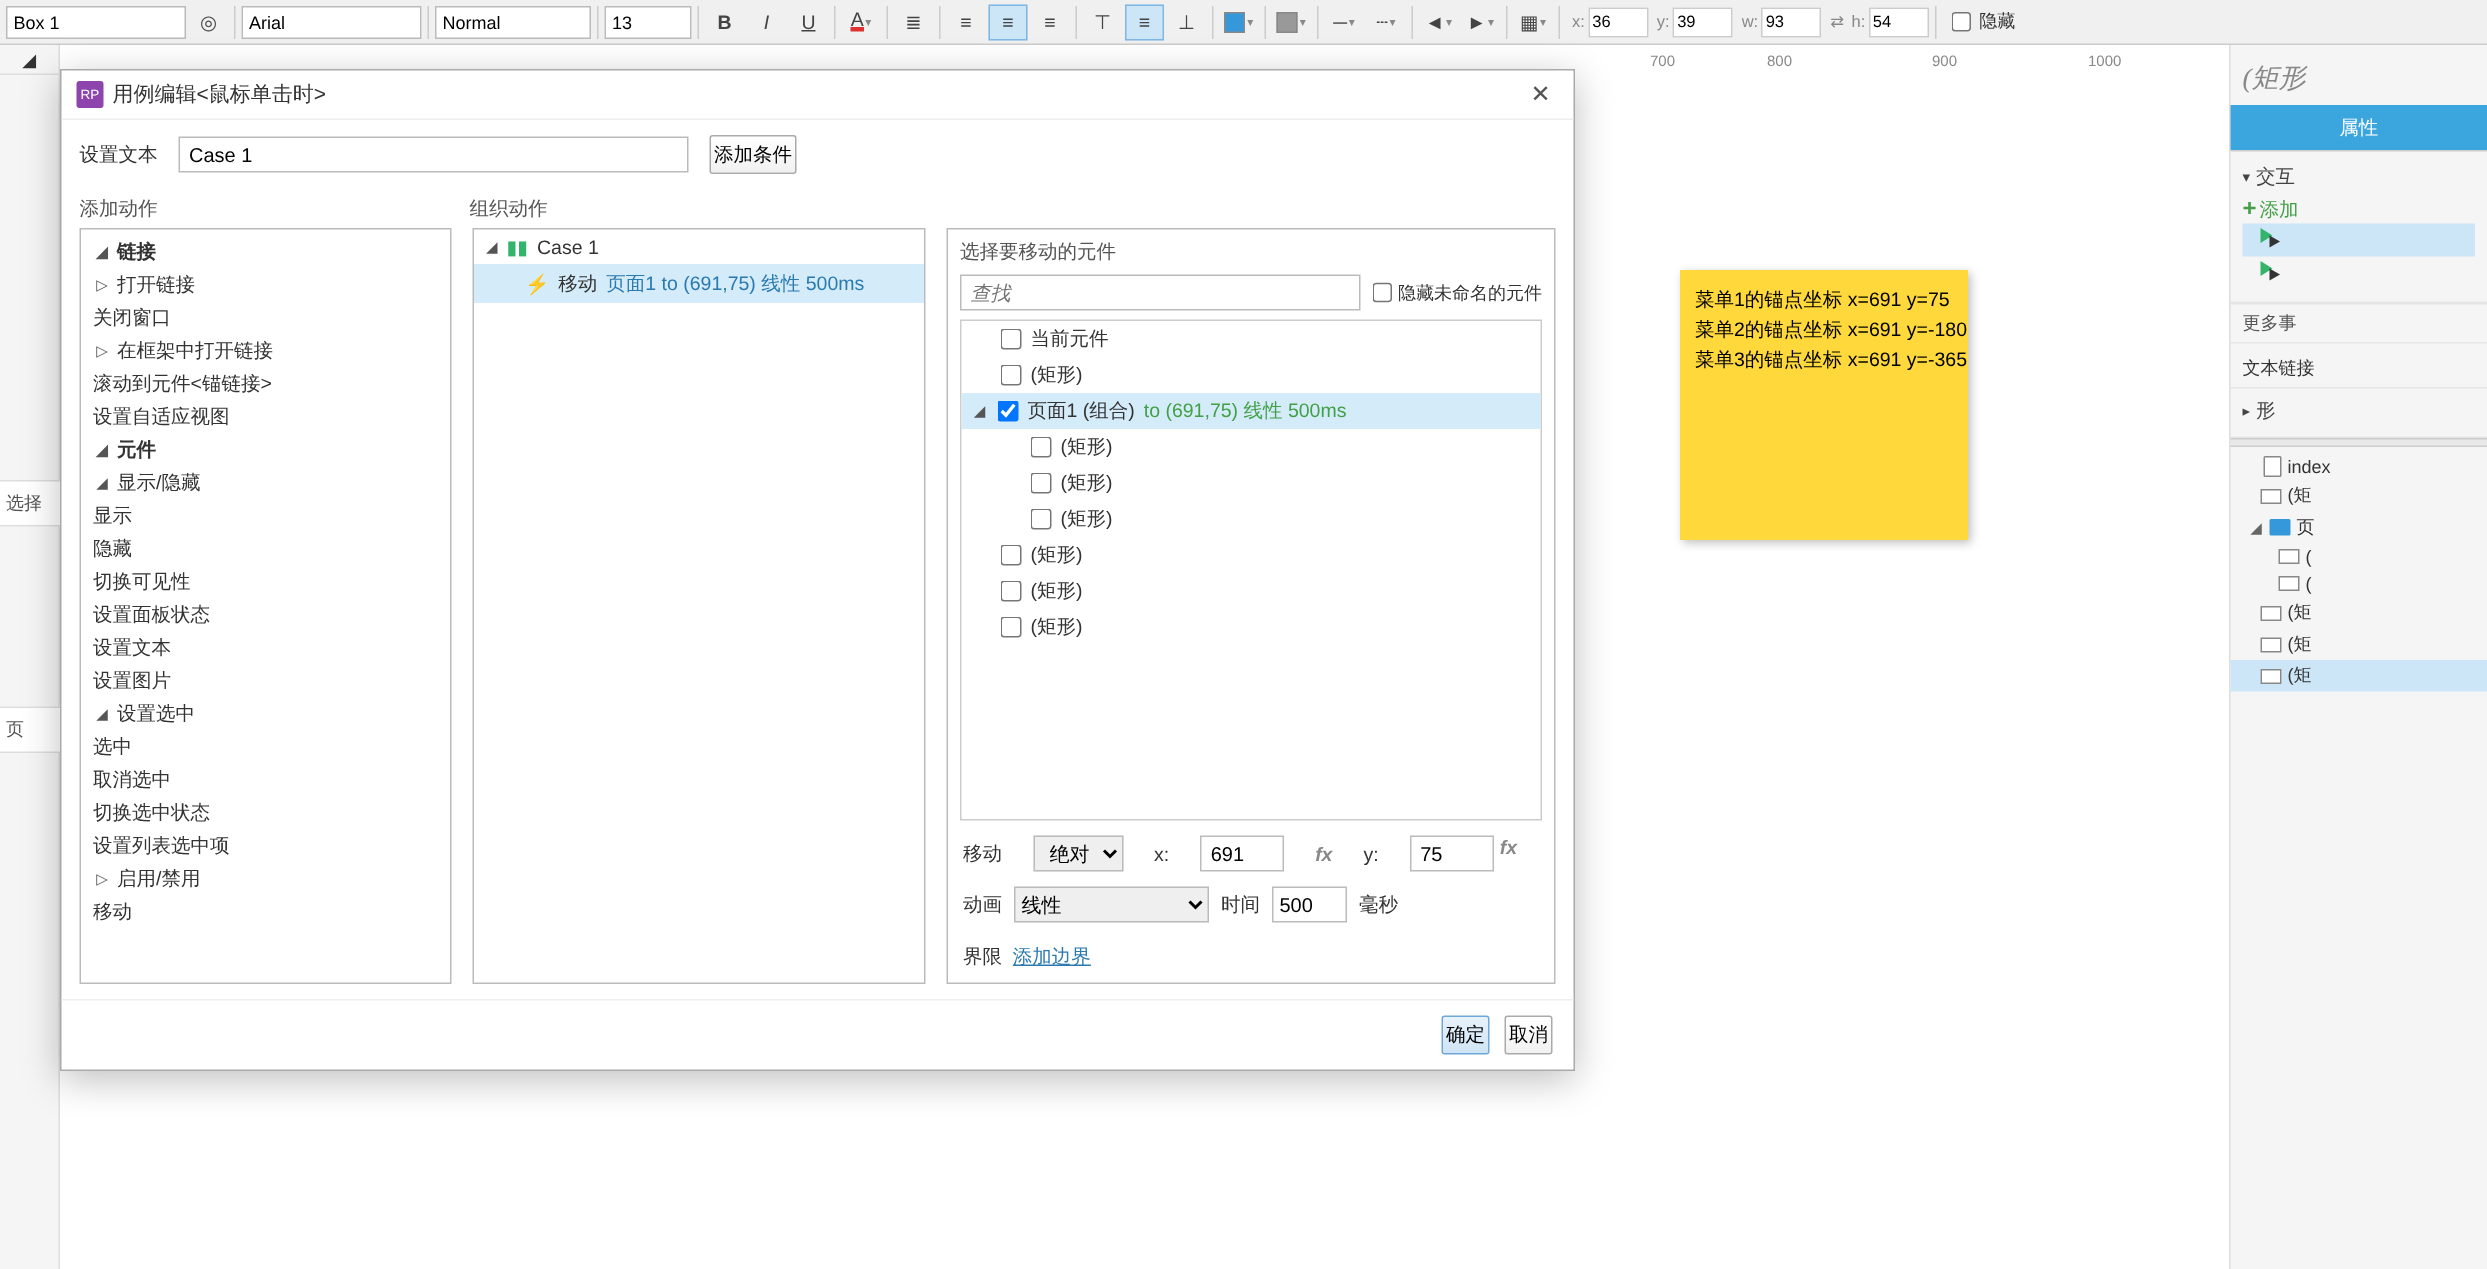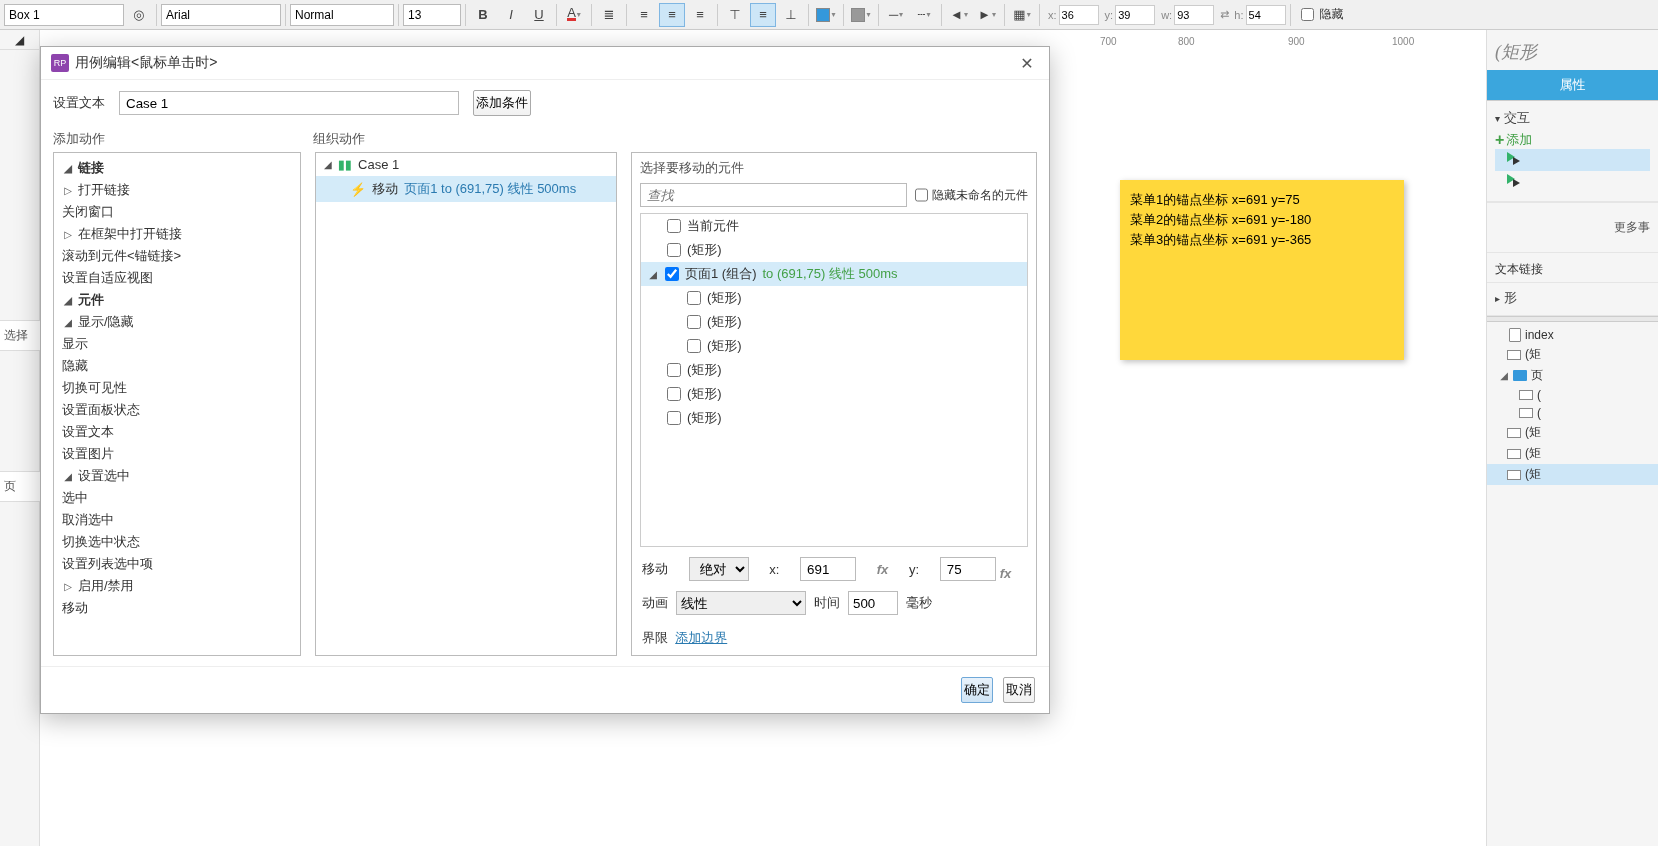--- a/index.html
+++ b/index.html
@@ -21,34 +21,34 @@
 .tb-color-swatch { width: 14px; height: 14px; background: #3498db; border: 1px solid #888; display: inline-block; }
 .tb-chev { font-size: 8px; color: #888; margin-left: 1px; }
 
 
 .main { position: absolute; top: 30px; left: 0; right: 0; bottom: 0; display: flex; }
 .left-strip { width: 40px; background: #f5f5f5; border-right: 1px solid #ddd; }
 .canvas-area { flex: 1; position: relative; background: #fff; }
 .right-pane { width: 172px; border-left: 1px solid #ddd; background: #f5f5f5; display: flex; flex-direction: column; }
 
 
-.sticky { position: absolute; left: 1080px; top: 150px; width: 284px; height: 180px; background: #ffd83b; box-shadow: 2px 2px 6px rgba(0,0,0,.25); padding: 10px; font-size: 13px; line-height: 20px; color: #000; }
+.sticky { position: absolute; left: 1080px; top: 150px; width: 192px; height: 180px; background: #ffd83b; box-shadow: 2px 2px 6px rgba(0,0,0,.25); padding: 10px; font-size: 13px; line-height: 20px; color: #000; }
 .sticky div { white-space: nowrap; }
 
 
 .inspector-title { font-size: 18px; font-style: italic; color: #888; padding: 10px 8px 6px; font-family: Georgia, serif; }
 .inspector-tabs { display: flex; border-bottom: 1px solid #ccc; }
 .inspector-tab { flex: 1; text-align: center; padding: 6px 0; font-size: 13px; cursor: pointer; }
 .inspector-tab.active { background: #3ba6dd; color: #fff; }
 .insp-section { padding: 8px 8px; border-bottom: 1px solid #e5e5e5; }
 .insp-section .sec-header { display: flex; align-items: center; gap: 4px; font-size: 13px; color: #444; margin-bottom: 4px; }
 .insp-add { color: #43a047; font-size: 13px; display: inline-flex; align-items: center; gap: 2px; cursor: pointer; }
 .case-row { display: flex; align-items: center; gap: 6px; padding: 3px 0 3px 12px; }
 .case-row.selected { background: #cde6f7; }
-.more-events { text-align: right; font-size: 12px; color: #555; padding: 16px 8px; border-top: 1px solid #e5e5e5; border-bottom: 1px solid #e5e5e5; }
+.more-events { font-size: 12px; color: #555; padding: 4px 8px; border-top: 1px solid #e5e5e5; border-bottom: 1px solid #e5e5e5; }
 .outline-list { padding: 4px 0; overflow: auto; flex: 1; }
 .outline-item { display: flex; align-items: center; gap: 4px; padding: 2px 4px 2px 8px; font-size: 12px; cursor: default; }
 .outline-item .tri { width: 10px; text-align: center; color: #666; font-size: 10px; }
 .outline-item .ico-page { width: 12px; height: 14px; border: 1px solid #888; border-radius: 1px; background: #fff; }
 .outline-item .ico-rect { width: 14px; height: 10px; border: 1px solid #888; background: #fff; }
 .outline-item .ico-folder { width: 14px; height: 11px; background: #3498db; border-radius: 1px; position: relative; }
 .outline-item.selected { background: #cde6f7; }
 .dialog { position: absolute; left: 40px; top: 46px; width: 1010px; height: 668px; background: #fff; border: 1px solid #aaa; box-shadow: 0 6px 24px rgba(0,0,0,.25); display: flex; flex-direction: column; }
 .dlg-title { display: flex; align-items: center; gap: 6px; padding: 4px 10px; font-size: 14px; border-bottom: 1px solid #eee; }
 .dlg-title .app-icon { width: 18px; height: 18px; background: #8e44ad; color: #fff; font-size: 9px; display: inline-flex; align-items: center; justify-content: center; border-radius: 2px; }
@@ -432,21 +432,21 @@
             <span>(矩形)</span>
           </div>
       </div>
       <div class="cfg-form">
         <span>移动</span>
         <select style="width:60px"><option>绝对位</option></select>
         <span>x:</span>
         <input type="text" style="width: 56px;" value="691">
         <span class="fx">fx</span>
         <span>y:</span>
-        <span style="display:flex;gap:4px;align-items:flex-end">
+        <span style="display:flex;gap:4px;align-items:flex-start">
           <input type="text" style="width: 56px;" value="75">
           <span class="fx">fx</span>
         </span>
       </div>
       <div class="cfg-row2">
         <span>动画</span>
         <select><option>线性</option></select>
         <span>时间</span>
         <input type="text" value="500" style="">
         <span>毫秒</span>

